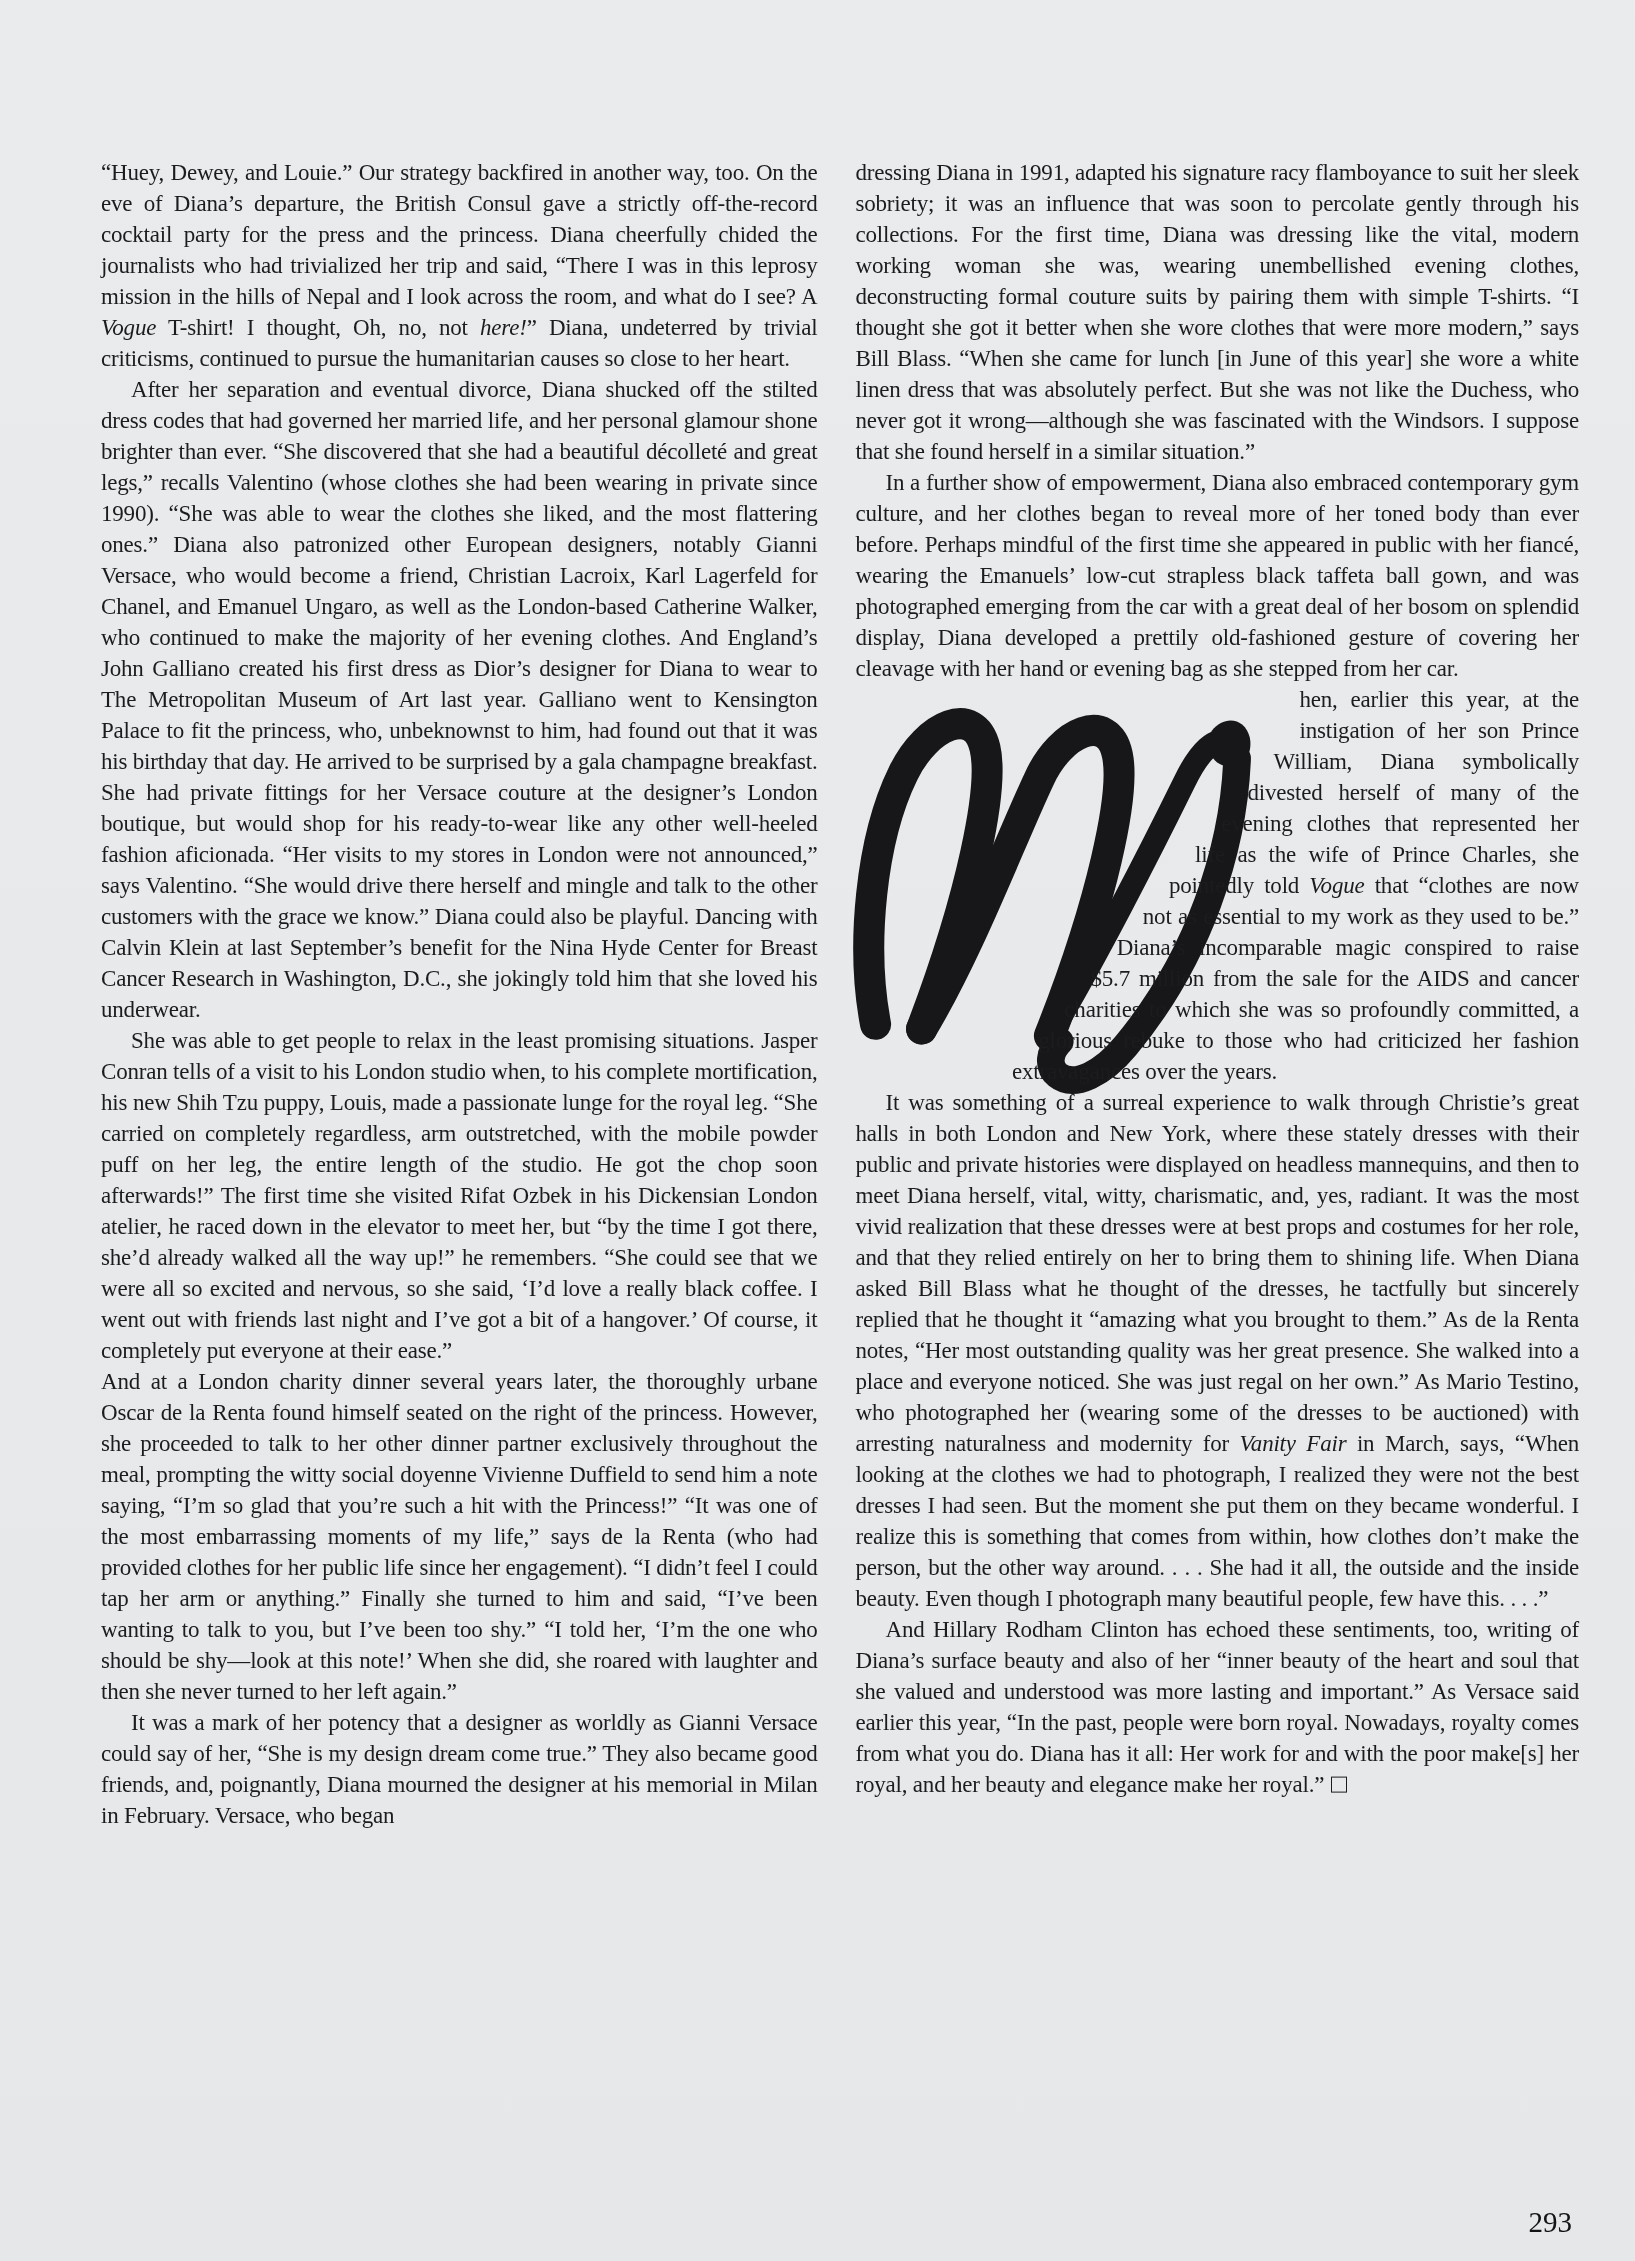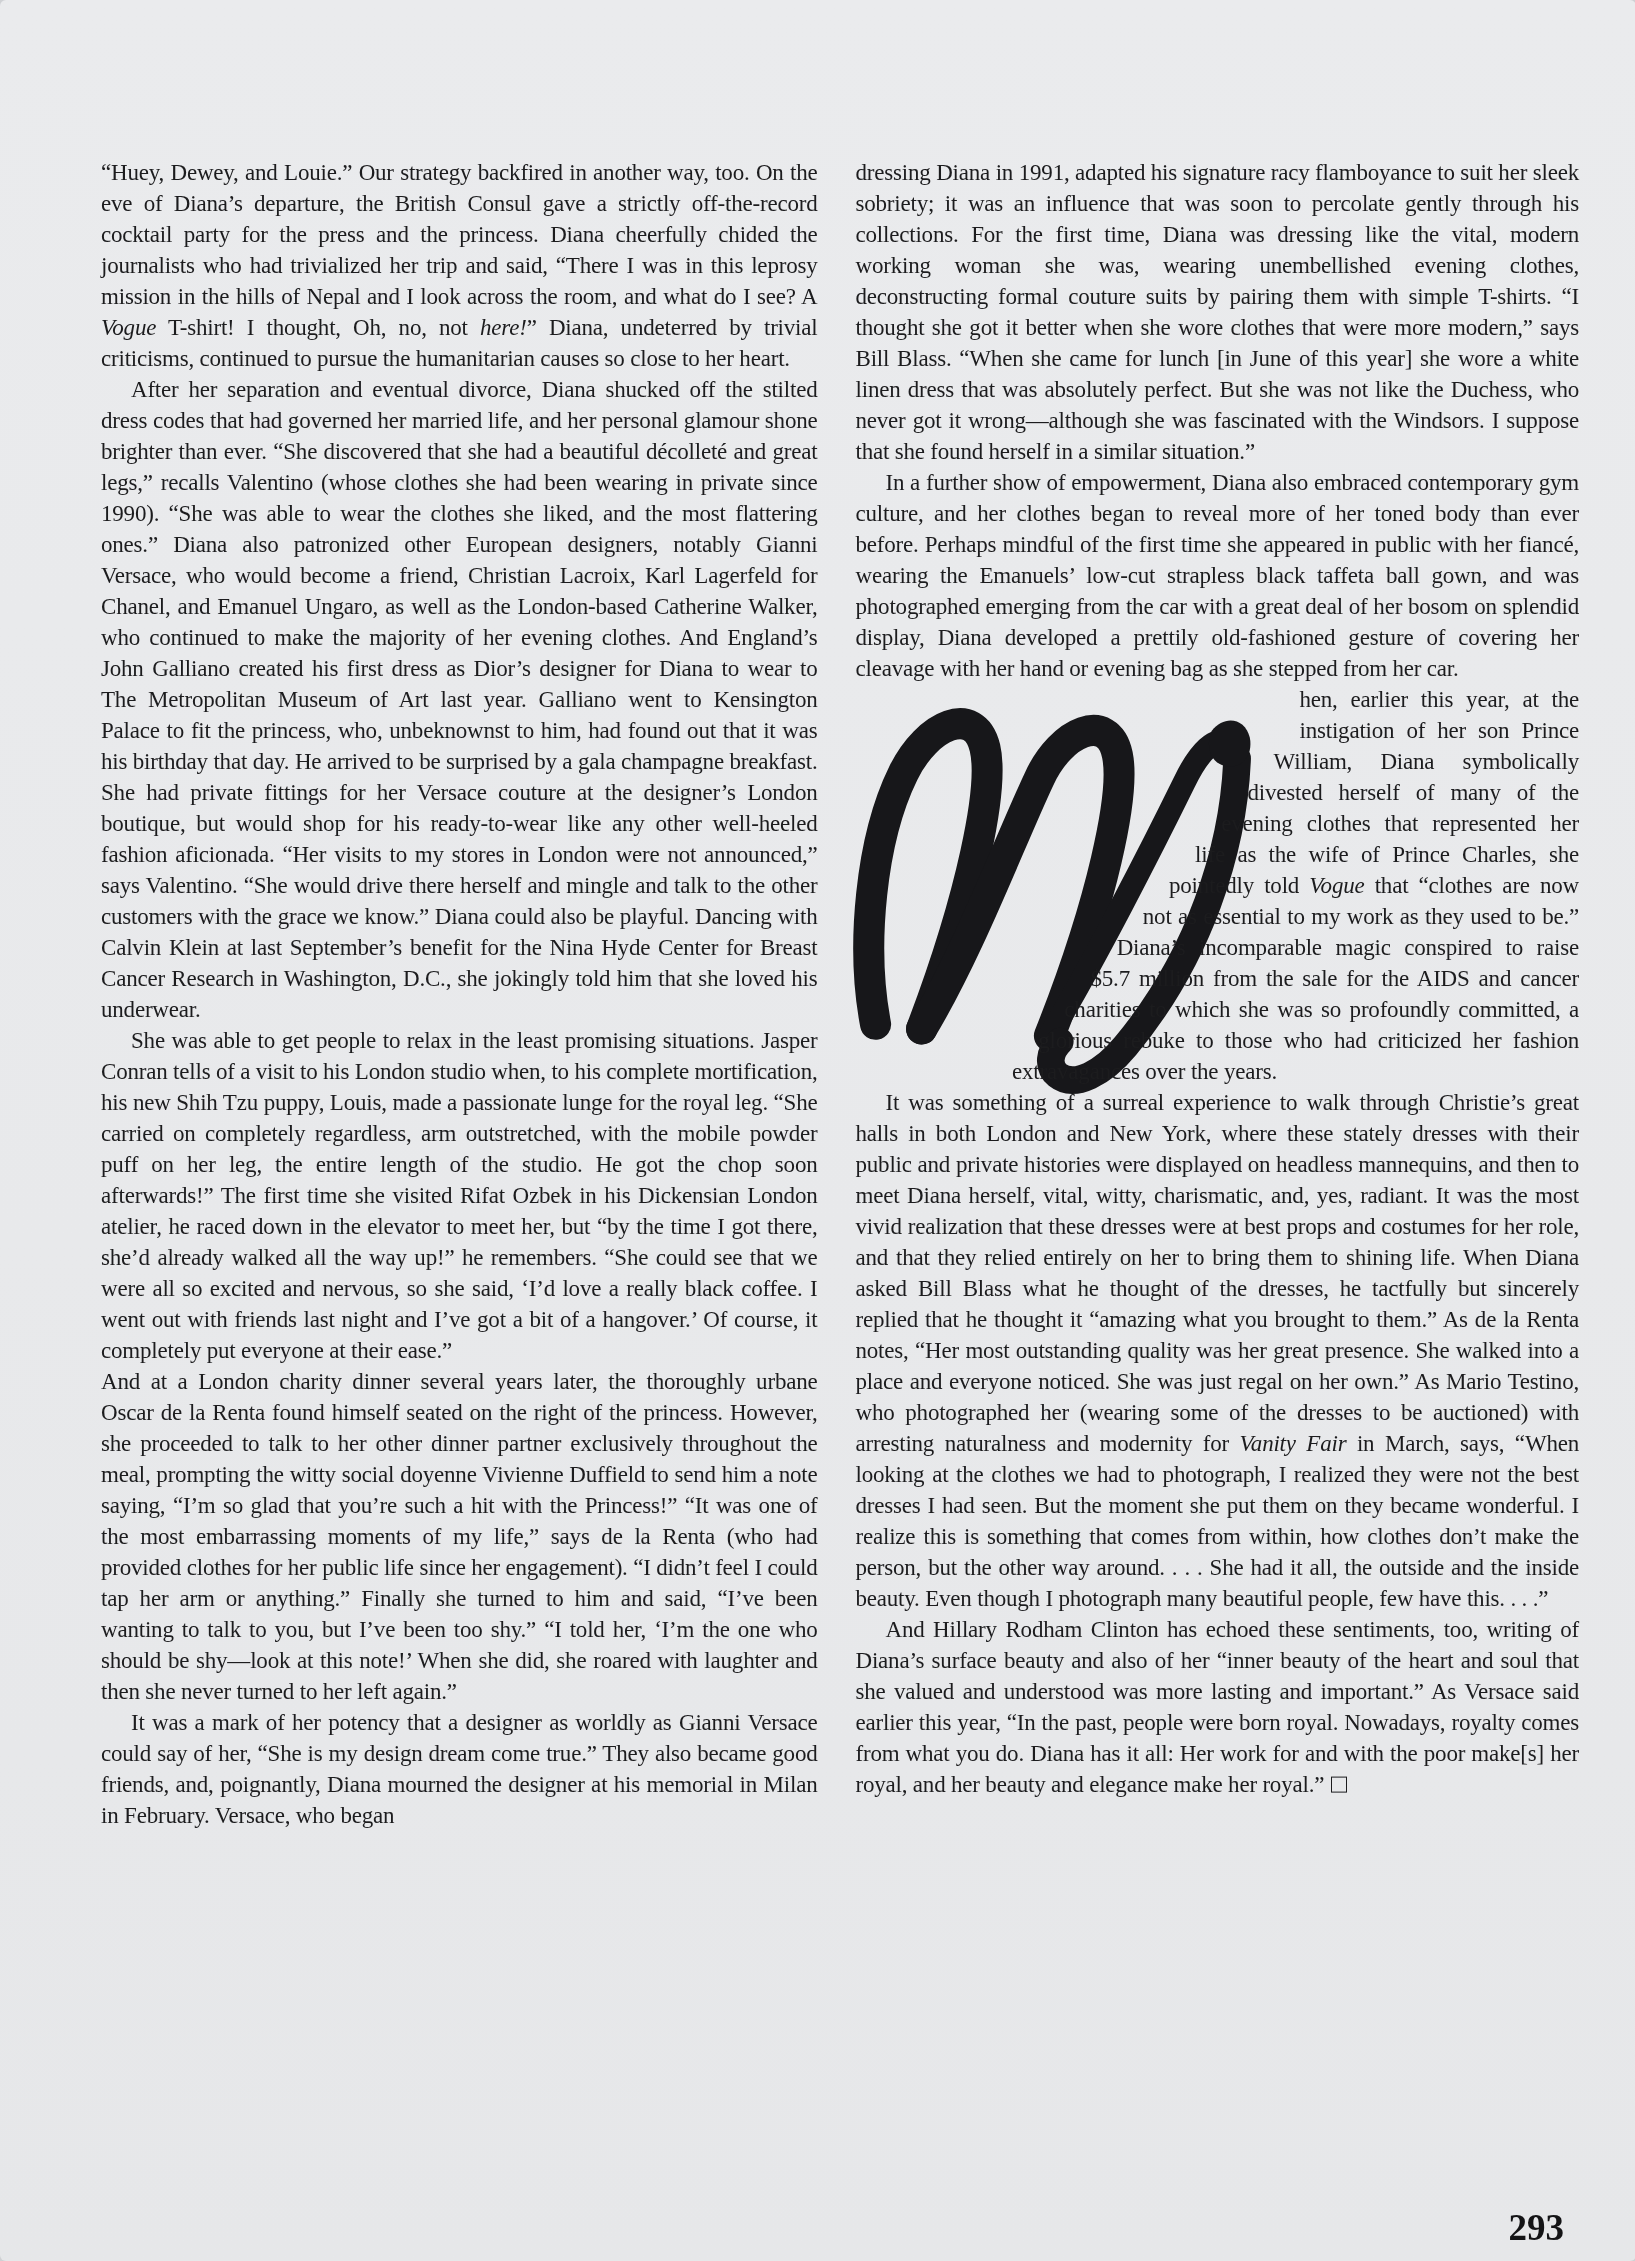--- a/index.html
+++ b/index.html
@@ -6,21 +6,20 @@
   .page{
     position:relative;
     width:1636px;
     height:2261px;
     margin:0 auto;
     background:#e9eaec;
     background-image:linear-gradient(180deg,#eaebed 0%,#e8e9eb 55%,#e6e7e9 100%);
     color:#1c1c1e;
     font-family:"Liberation Serif","DejaVu Serif",serif;
     overflow:hidden;
-    border-radius:6px;
   }
   .columns{
     display:flex;
     padding:157px 57px 0 101px;
     gap:38px;
   }
   .col{
     font-size:23px;
     line-height:31px;
     letter-spacing:-0.2px;
@@ -46,23 +45,23 @@
   .end-box{
     display:inline-block;
     width:14px;height:14px;
     border:1.9px solid #1c1c1e;
     margin-left:6.3px;
     transform:translateY(0.6px);
   }
   .folio{
     position:absolute;
     top:2206px;
-    right:72px;
-    font-size:37px;
-    font-weight:bold;
+    right:64px;
+    font-size:29px;
+    font-weight:normal;
     letter-spacing:0;
     color:#141416;
   }
 </style>
 </head>
 <body>
 
 <div class="page">
   <div class="columns">
     <div class="col left">

